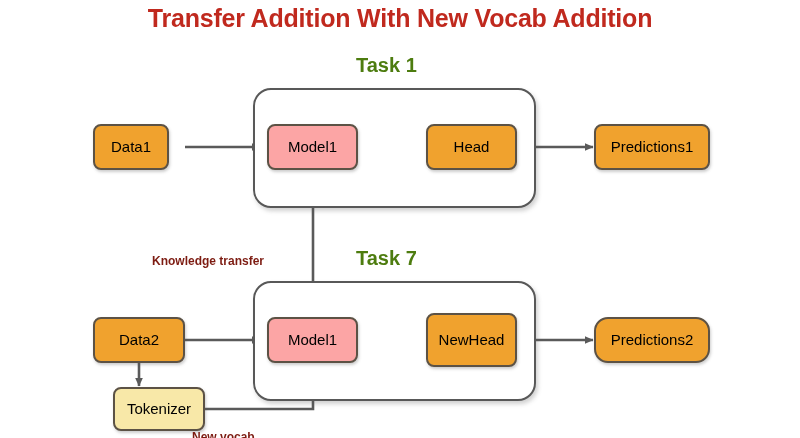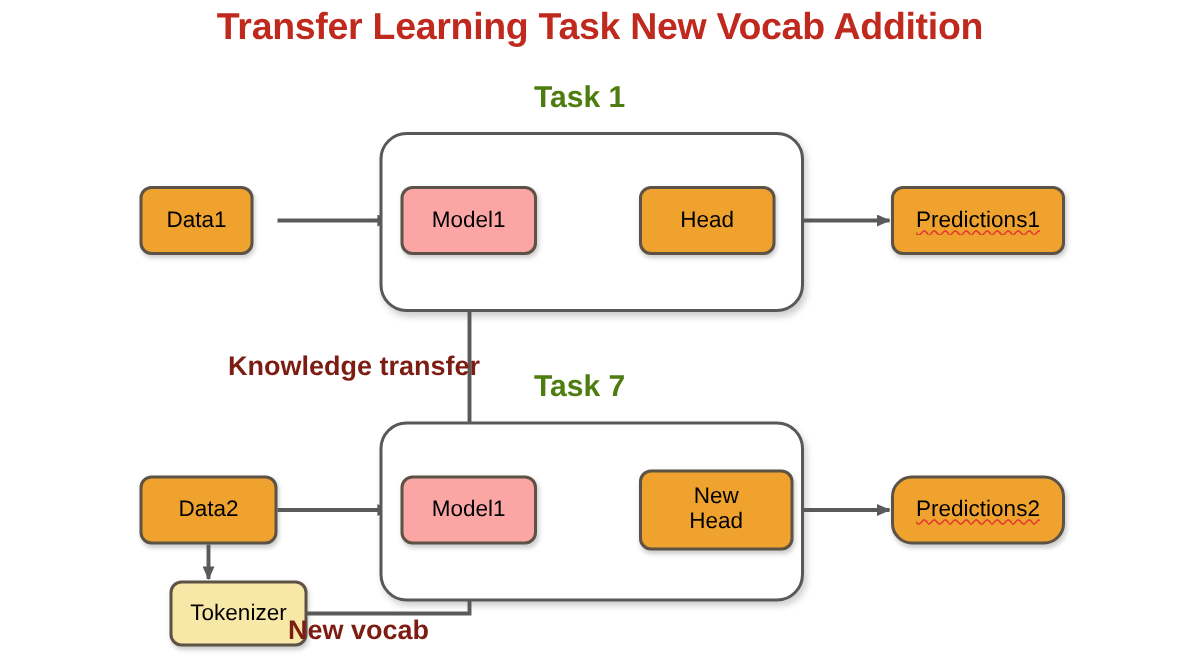--- a/index.html
+++ b/index.html
@@ -64,41 +64,41 @@
     color: #000000;
     line-height: 1.12;
     font-family: "Liberation Sans", sans-serif;
     box-shadow: 1px 2px 3px rgba(90,90,90,0.3);
     box-sizing: border-box;
   }
   .node.orange   { background: #f0a22e; }
   .node.rose     { background: #fca5a5; }
   .node.cream    { background: #f8e8a8; }
   .node .spell {
-    text-decoration: underline;
     text-decoration-color: #e23b2e;
     text-decoration-style: wavy;
     text-decoration-thickness: 1px;
     text-underline-offset: 2px;
   }
   .edge-label {
     position: absolute;
-    font-size: 18px;
+    font-size: 12px;
     font-weight: bold;
     color: #7d1c12;
     font-family: "Liberation Sans", sans-serif;
     white-space: nowrap;
+    margin-top: 20px;
   }
 </style>
 </head>
 <body>
 
 <div id="canvas">
 
-  <div class="title">Transfer Learning Task New Vocab Addition</div>
+  <div class="title">Transfer Addition With New Vocab Addition</div>
 
   <svg id="wires" viewBox="0 0 800 438">
     <defs>
       <marker id="arrowhead" markerWidth="9" markerHeight="8" refX="8.4" refY="4" orient="auto" markerUnits="userSpaceOnUse">
         <path d="M0,0 L9,4 L0,8 Z" fill="#5a5a5a"></path>
       </marker>
     </defs>
 
     <g stroke="#5a5a5a" stroke-width="2.6" fill="none">
 
@@ -147,21 +147,21 @@
   <div class="group-box" style="left:253px; top:281px; width:279px; height:116px;"></div>
 
   <div class="node orange" style="left:93px; top:317px; width:92px; height:46px;">
     <span>Data2</span>
   </div>
 
   <div class="node rose" style="left:267px; top:317px; width:91px; height:46px;">
     <span>Model1</span>
   </div>
 
-  <div class="node orange" style="left:426px; top:313px; width:103px; height:54px; flex-direction:column;">
+  <div class="node orange" style="left:426px; top:313px; width:91px; height:54px; flex-direction:row;">
     <span>New</span>
     <span>Head</span>
   </div>
 
   <div class="node orange" style="left:594px; top:317px; width:116px; height:46px;border-radius:14px;">
     <span class="spell">Predictions2</span>
   </div>
 
   <div class="node cream" style="left:93px; top:387px; width:92px; height:44px;margin-left:20px;">
     <span>Tokenizer</span>

